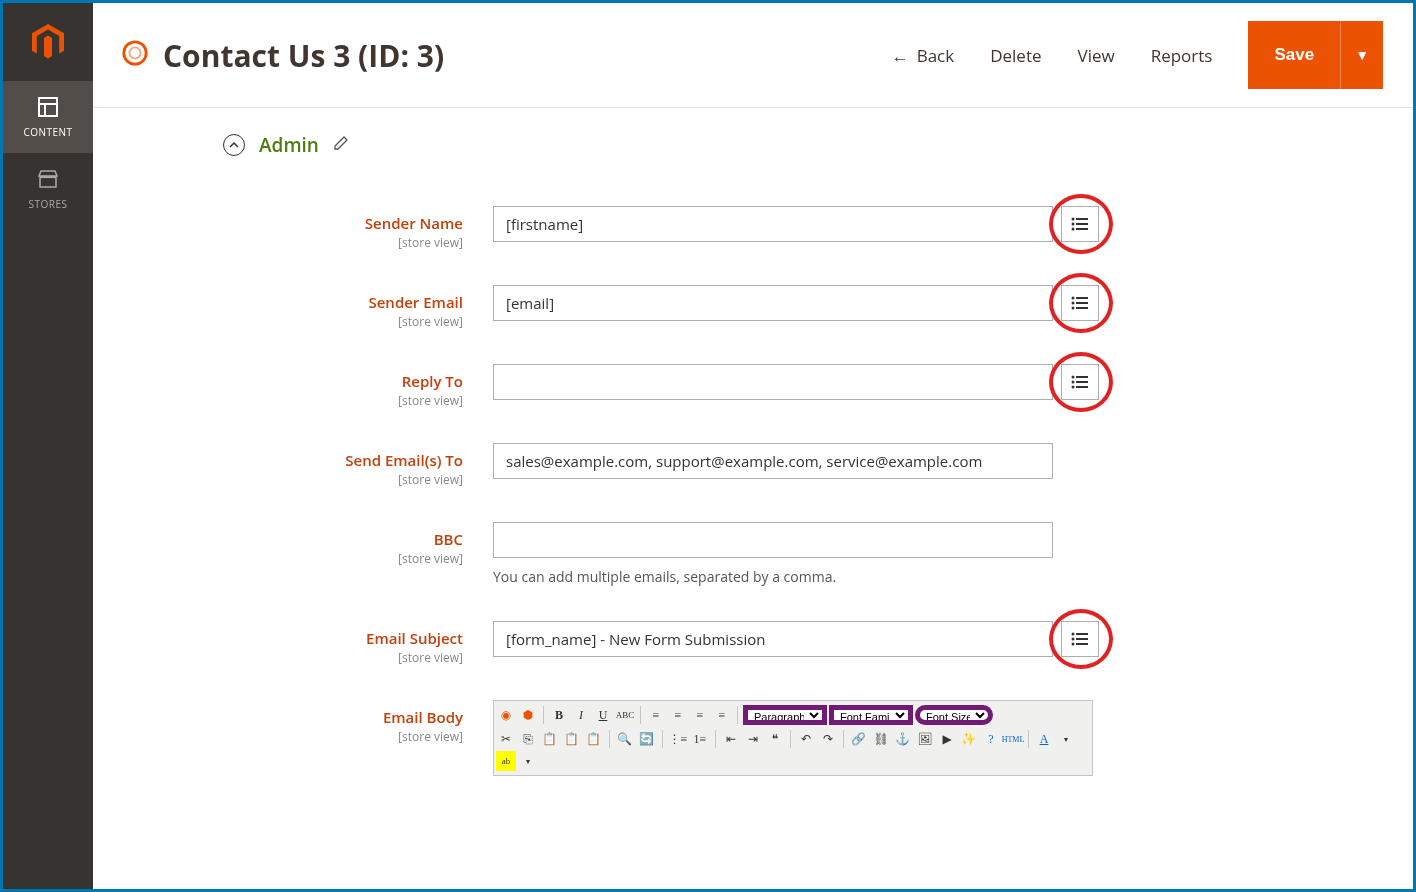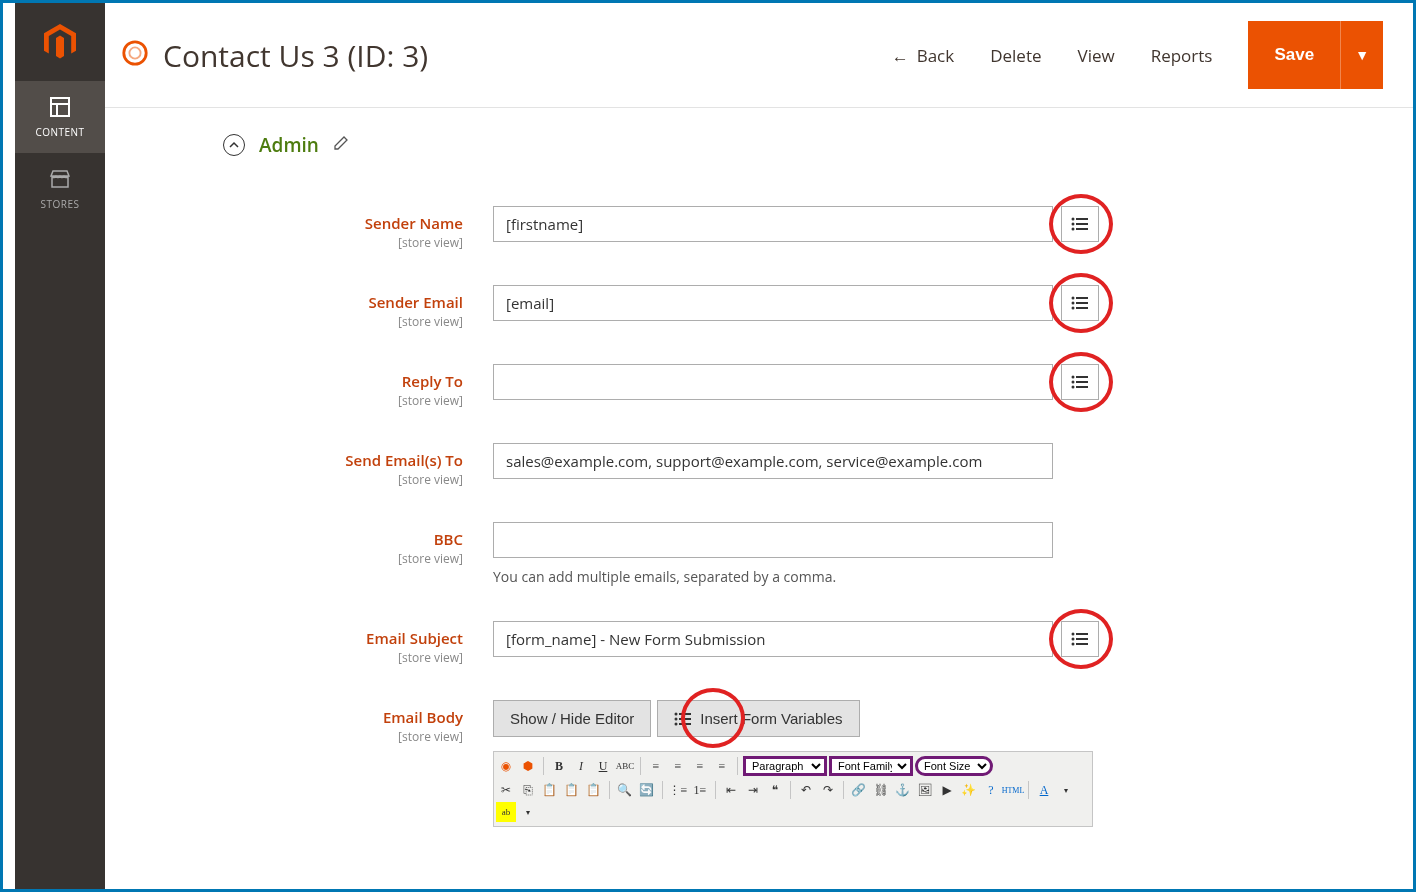--- a/index.html
+++ b/index.html
@@ -1,28 +1,28 @@
 <!DOCTYPE html>
 <html><head>
 <meta charset="utf-8">
 <style>
 * { box-sizing: border-box; margin: 0; padding: 0; }
 body { font-family: 'Open Sans', Arial, sans-serif; background: #fff; color: #333; }
 .wrapper { width: 1416px; height: 892px; border: 3px solid #0077b3; position: relative; overflow: hidden; }
-.sidebar { position: absolute; left: 12px; top: 0; width: 90px; height: 100%; background: #373330; }
+.sidebar { position: absolute; left: 0; top: 0; width: 90px; height: 100%; background: #373330; }
 .sidebar-logo { height: 78px; display: flex; align-items: center; justify-content: center; }
 .sidebar-logo svg { width: 40px; height: 40px; }
 .sidebar-item { text-align: center; padding: 14px 0; cursor: pointer; color: #aaa; font-size: 10px; letter-spacing: 0.5px; }
 .sidebar-item.active { background: #524d49; color: #fff; }
 .sidebar-item .icon { display: block; margin: 0 auto 6px; }
 .main { margin-left: 90px; height: 100%; display: flex; flex-direction: column; }
 .header { display: flex; align-items: center; padding: 18px 30px 18px 28px; border-bottom: 1px solid #e3e3e3; }
 .header-left { display: flex; align-items: center; flex: 1; }
 .header-icon { margin-right: 14px; }
-.page-title { font-size: 30px; font-weight: 400; color: #41362f; }
+.page-title { font-size: 30px; font-weight: 700; color: #41362f; }
 .header-actions { display: flex; align-items: center; gap: 36px; }
 .header-link { font-size: 17px; color: #41362f; cursor: pointer; display: flex; align-items: center; gap: 8px; }
 .save-group { display: flex; }
 .save-btn { background: #eb5202; color: #fff; border: none; padding: 24px 26px; font-size: 17px; font-weight: 600; cursor: pointer; }
 .save-caret { background: #eb5202; color: #fff; border: none; border-left: 1px solid rgba(255,255,255,0.3); padding: 12px 14px; cursor: pointer; font-size: 14px; }
 .content { flex: 1; overflow-y: auto; padding: 24px 140px 20px 130px; }
 .section-head { display: flex; align-items: center; gap: 14px; margin-bottom: 48px; }
 .collapse-btn { width: 22px; height: 22px; border: 1.5px solid #333; border-radius: 50%; display: flex; align-items: center; justify-content: center; cursor: pointer; }
 .section-title { font-size: 19px; font-weight: 600; color: #4d7c0f; }
 .edit-icon { cursor: pointer; color: #555; }
@@ -34,21 +34,21 @@
 .text-input { width: 100%; height: 36px; border: 1px solid #adadad; padding: 0 12px; font-size: 15px; color: #333; font-family: inherit; }
 .hint { font-size: 14px; color: #555; margin-top: 8px; line-height: 1.5; }
 .insert-btn { position: absolute; right: -46px; top: 0; width: 38px; height: 36px; border: 1px solid #adadad; background: #fff; cursor: pointer; display: flex; align-items: center; justify-content: center; }
 .circle-highlight { position: absolute; width: 64px; height: 60px; border: 4px solid #e02222; border-radius: 50%; pointer-events: none; z-index: 10; }
 .editor-buttons { display: flex; gap: 6px; margin-bottom: 14px; position: relative; }
 .editor-btn { background: #e3e3e3; border: 1px solid #adadad; padding: 9px 16px; font-size: 15px; color: #333; cursor: pointer; display: flex; align-items: center; gap: 8px; }
 .toolbar { border: 1px solid #c5c5c5; background: #f0f0ee; padding: 2px; }
 .toolbar-row { display: flex; align-items: center; gap: 2px; padding: 2px 0; flex-wrap: wrap; }
 .tb-btn { width: 20px; height: 20px; border: 1px solid transparent; display: flex; align-items: center; justify-content: center; font-size: 12px; cursor: pointer; font-family: serif; }
 .tb-sep { width: 1px; height: 18px; background: #c5c5c5; margin: 0 3px; }
-.tb-select { border: 3px solid #701a75; background: #fff; font-size: 11px; height: 20px; padding: 0 2px; }
+.tb-select { border: 5px solid #701a75; background: #fff; font-size: 11px; height: 20px; padding: 0 2px; }
 .list-icon-svg { width: 18px; height: 14px; }
 </style>
 </head>
 <body>
 
 <div class="wrapper">
   <div class="sidebar">
     <div class="sidebar-logo">
       <svg viewBox="0 0 100 100">
           <path d="M50 5 L90 28 L90 72 L78 79 L78 35 L50 19 L22 35 L22 79 L10 72 L10 28 Z M40 40 L40 85 L50 91 L60 85 L60 40 L50 34 Z" fill="#eb5202"></path>
@@ -215,35 +215,20 @@
           <div class="circle-highlight" style="right:-60px; top:-12px;"></div>
         </div>
       </div>
 
       <div class="form-row" style="margin-bottom:14px;">
         <div class="label-col">
           <span class="label-text">Email Body</span>
           <span class="label-scope">[store view]</span>
         </div>
         <div class="field-col" style="max-width:600px;">
-          <div class="editor-buttons">
-            <button class="editor-btn">Show / Hide Editor</button>
-            <button class="editor-btn">
-              <svg class="list-icon-svg" viewBox="0 0 18 14">
-                  <circle cx="2" cy="2" r="1.5" fill="#333"></circle>
-                  <rect x="5" y="1" width="12" height="2" fill="#333"></rect>
-                  <circle cx="2" cy="7" r="1.5" fill="#333"></circle>
-                  <rect x="5" y="6" width="12" height="2" fill="#333"></rect>
-                  <circle cx="2" cy="12" r="1.5" fill="#333"></circle>
-                  <rect x="5" y="11" width="12" height="2" fill="#333"></rect>
-                </svg>
-              <span>Insert Form Variables</span>
-            </button>
-            <div class="circle-highlight" style="left:188px; top:-12px;"></div>
-          </div>
 
           <div class="toolbar">
             <div class="toolbar-row">
               <span class="tb-btn" style="color:#eb5202;">◉</span>
               <span class="tb-btn" style="color:#eb5202;">⬢</span>
               <span class="tb-sep"></span>
               <span class="tb-btn">
                   <b>B</b>
                 </span>
               <span class="tb-btn">

